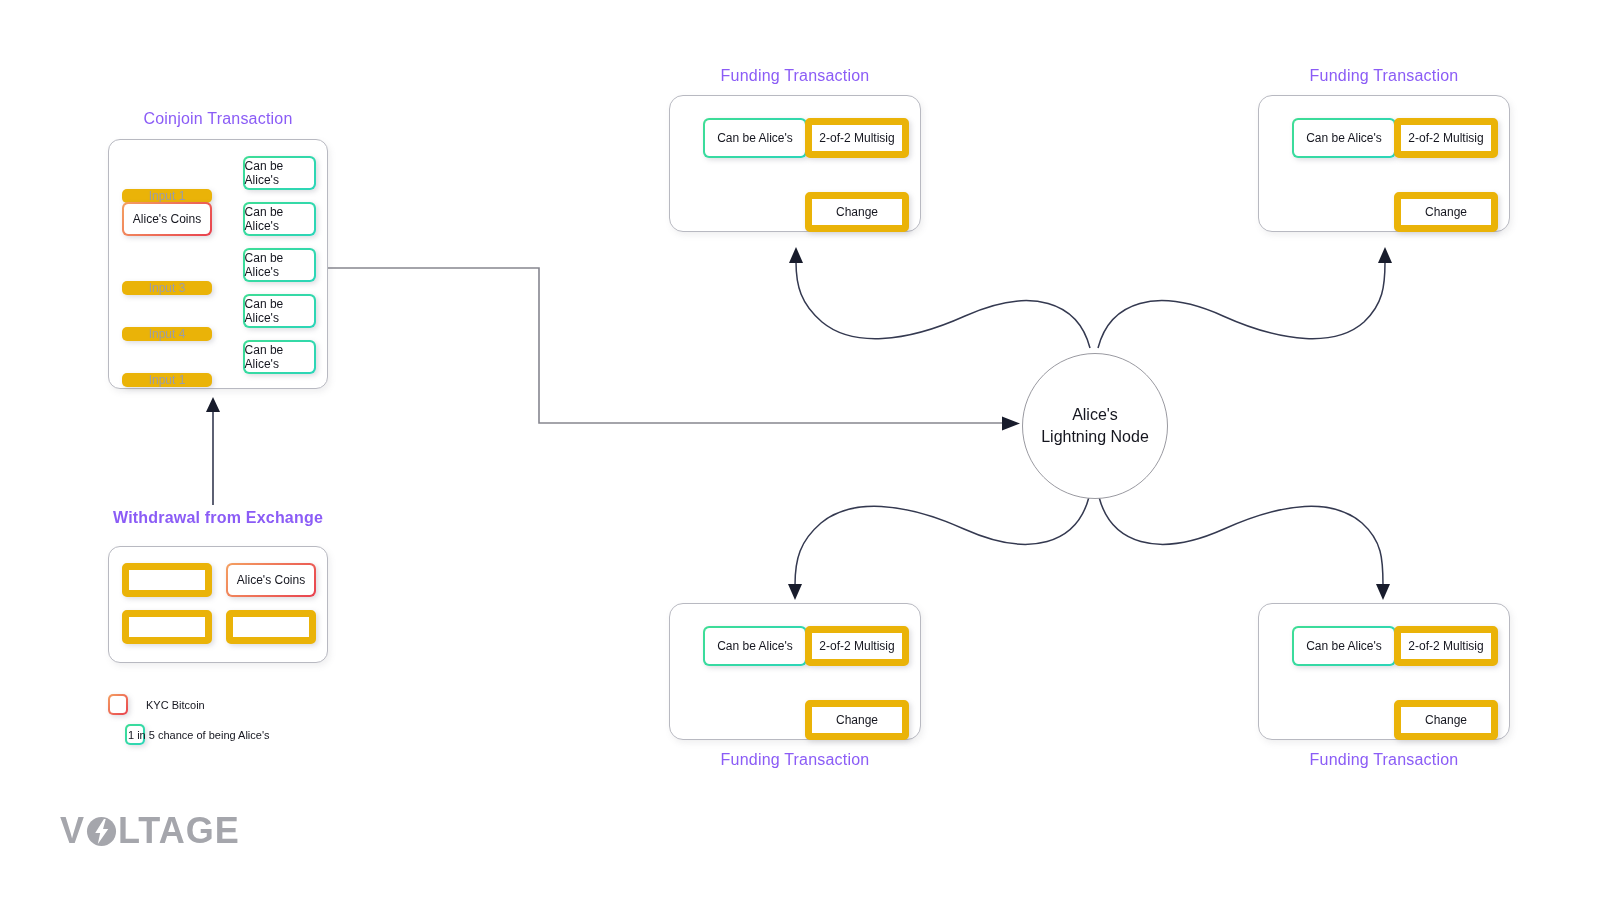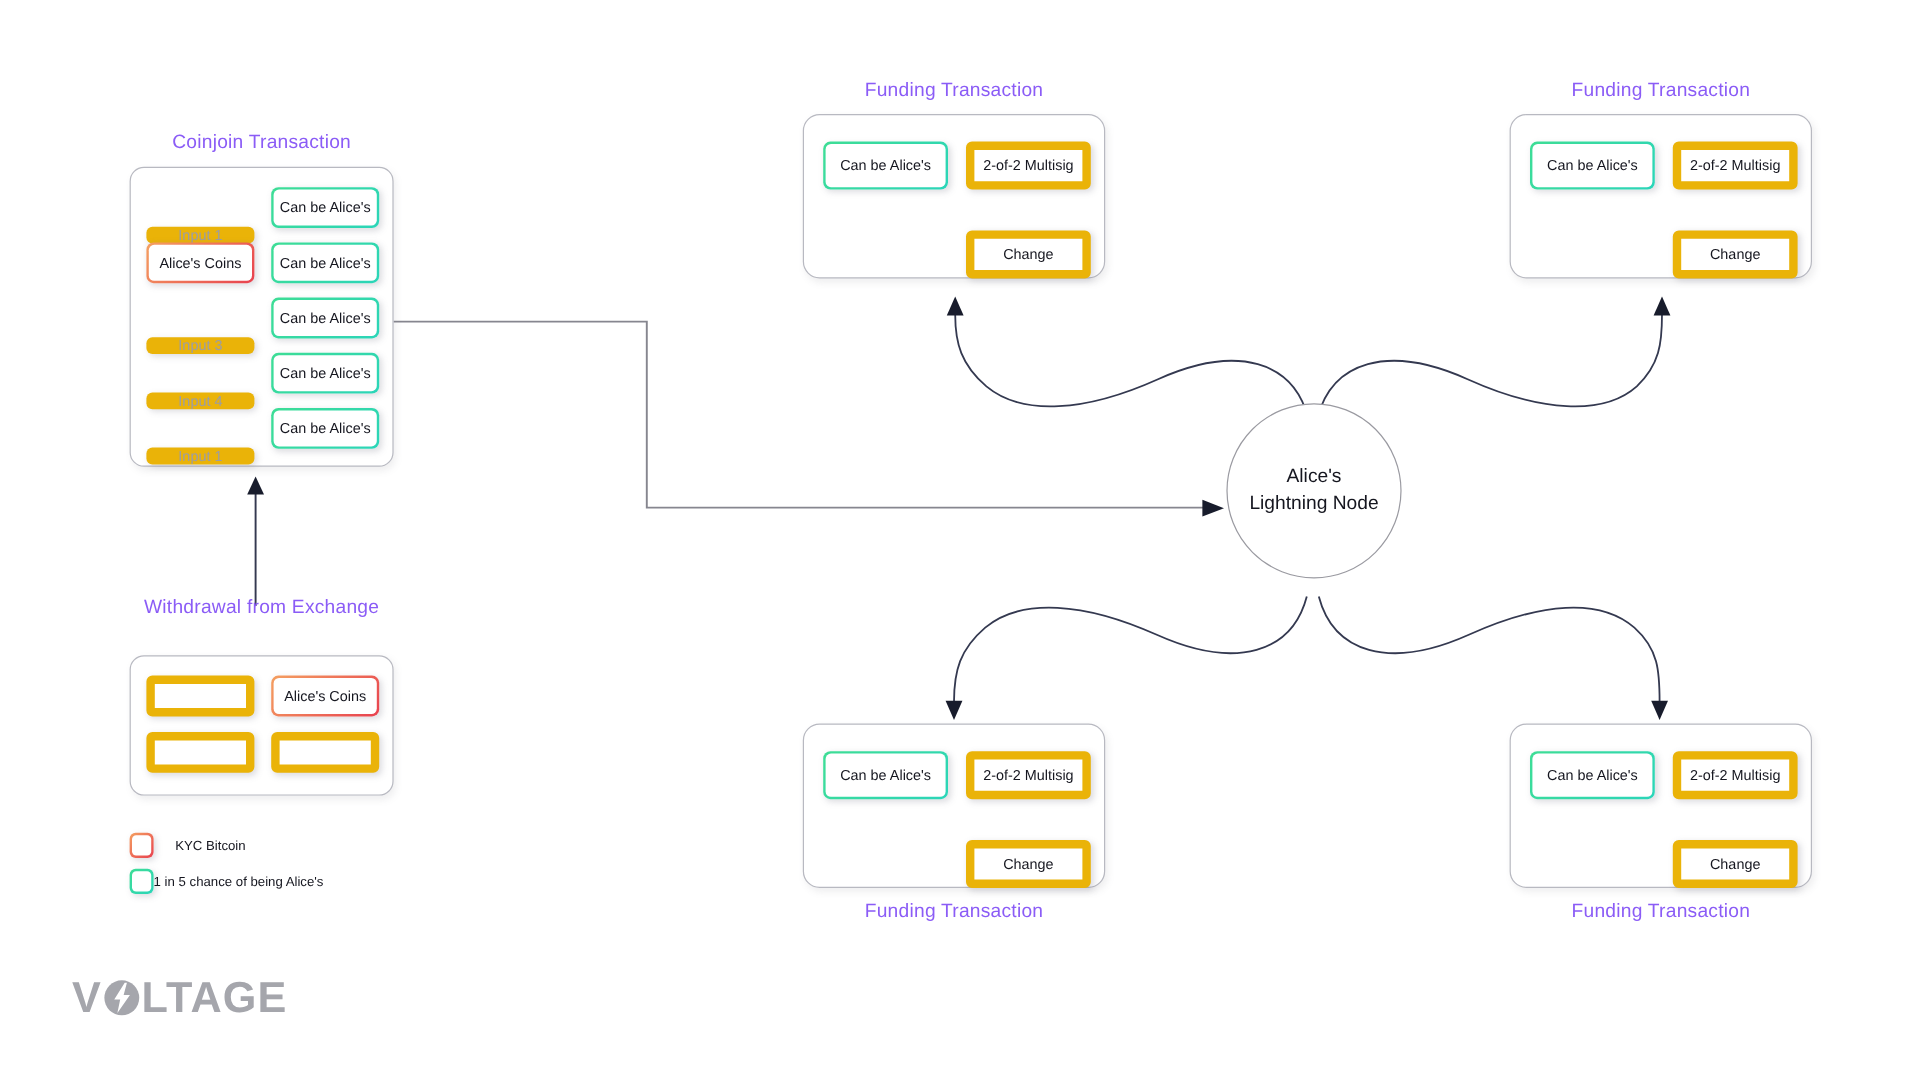--- a/index.html
+++ b/index.html
@@ -19,21 +19,21 @@
   .cellbox{
     background:#fff;border:7px solid #eab308;border-radius:5px;
     box-shadow:2px 2px 5px rgba(120,120,135,.25);
     display:flex;align-items:center;justify-content:center;
     font-size:12px;color:#15161f;box-sizing:border-box;
   }
   .cellbox.muted{color:#9b9da6;margin-top:33px;}
   .gradbox{
     padding:1.6px;border-radius:6px;box-shadow:2px 2px 5px rgba(120,120,135,.25);box-sizing:border-box;
   }
-  .gradbox.green{background:linear-gradient(135deg,#3edd95 0%,#2bd5b9 100%);}
+  .gradbox.green{background:linear-gradient(135deg,#3edd95 0%,#2bd5b9 100%);margin-left:17px;}
   .gradbox.red{background:linear-gradient(135deg,#f4a061 0%,#e8414f 100%);}
   .gradbox .inner{
     background:#fff;border-radius:4.5px;width:100%;height:100%;
     display:flex;align-items:center;justify-content:center;
     font-size:12px;color:#15161f;box-sizing:border-box;
   }
 
   
   .coinjoin{left:108px;top:139px;width:220px;height:250px;
     display:grid;grid-template-columns:90px 90px;grid-auto-rows:34px;
@@ -44,21 +44,21 @@
     column-gap:14px;row-gap:13px;padding:16px 13px;align-content:start;}
 
   
   .funding{width:252px;height:137px;border-radius:14px;}
   .funding .canbe{position:absolute;left:16px;top:22px;width:104px;height:40px;}
   .funding .multisig{position:absolute;left:135px;top:22px;width:104px;height:40px;}
   .funding .change{position:absolute;left:135px;top:76px;width:104px;height:40px;margin-top:20px;}
 
   
   .node-circle{
-    position:absolute;left:1022px;top:336px;width:144px;height:144px;border-radius:50%;
+    position:absolute;left:1022px;top:353px;width:144px;height:144px;border-radius:50%;
     background:#fff;border:1px solid #9a9aa1;z-index:2;
     display:flex;flex-direction:column;align-items:center;justify-content:center;
     font-size:16px;line-height:22px;text-align:center;color:#15161f;
   }
 
   
   .legend-swatch{position:absolute;width:20px;height:21px;border-radius:5px;z-index:2;box-sizing:border-box;padding:1.6px;}
   .legend-swatch .inner{background:#fff;border-radius:3.5px;width:100%;height:100%;}
   .legend-label{position:absolute;z-index:2;font-size:11px;color:#15161f;}
 
@@ -112,21 +112,21 @@
     <div class="cellbox muted">Input 4</div>
     <div class="gradbox green">
         <div class="inner">Can be Alice's</div>
       </div>
     <div class="cellbox muted">Input 1</div>
     <div class="gradbox green">
         <div class="inner">Can be Alice's</div>
       </div>
   </div>
 
-  <div class="section-title" style="left:88px;top:498px;width:260px;">Withdrawal from Exchange</div>
+  <div class="section-title" style="left:88px;top:509px;width:260px;font-weight:bold;">Withdrawal from Exchange</div>
   <div class="panel withdrawal">
     <div class="cellbox"></div>
     <div class="gradbox red">
         <div class="inner">Alice's Coins</div>
       </div>
     <div class="cellbox"></div>
     <div class="cellbox"></div>
   </div>
 
   <div class="legend-swatch gradbox red" style="left:108px;top:694px;">

